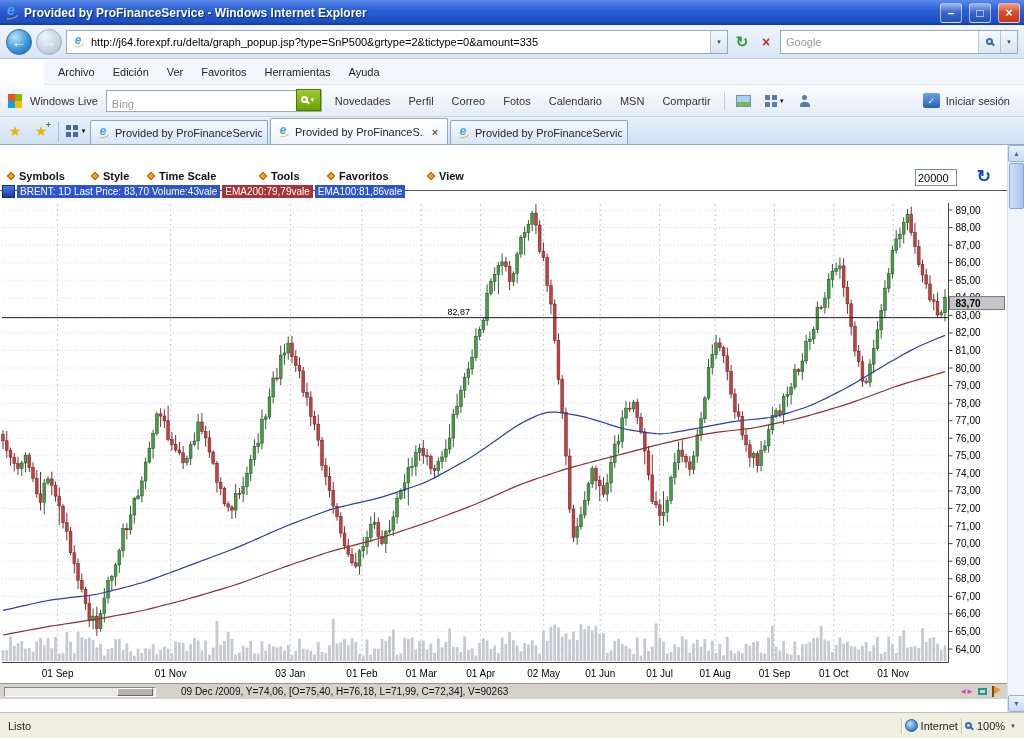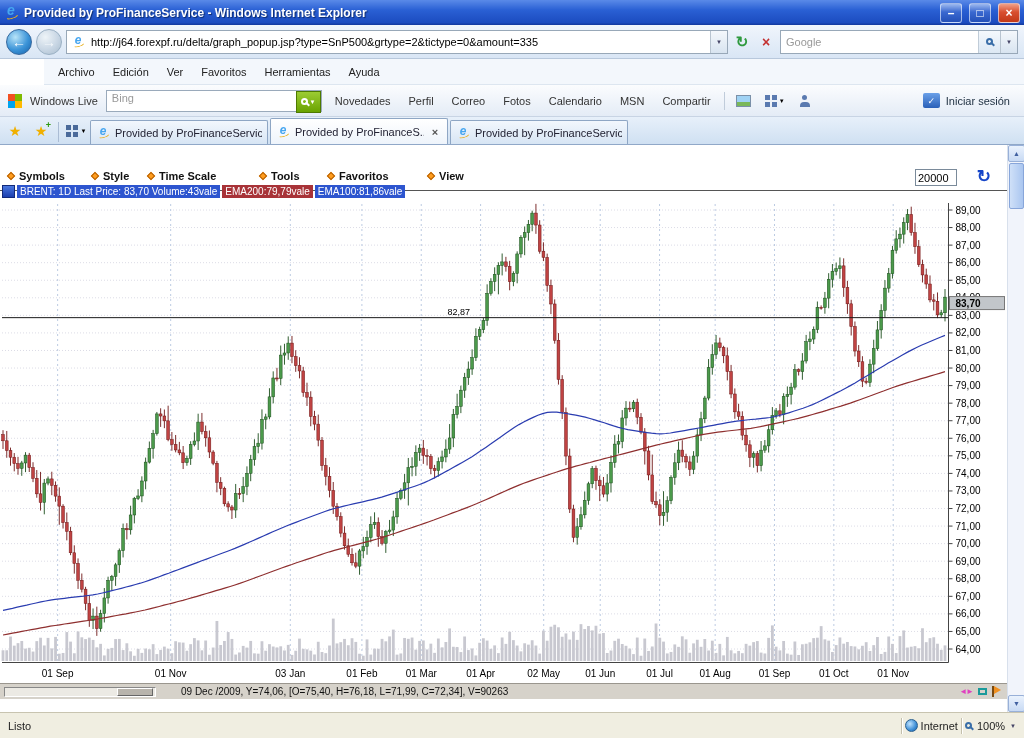--- a/index.html
+++ b/index.html
@@ -58,21 +58,21 @@
   .menu-item{font-size:11px;color:#222;padding:3px 8px;}
 
   
   .livebar{position:absolute;top:85px;left:0;width:1024px;height:32px;
     background:linear-gradient(#fbfcfe,#e4ecf6);border-bottom:1px solid #c8d4e4;
     display:flex;align-items:center;padding:0 8px;gap:8px;}
   .wl-flag{width:14px;height:14px;display:grid;grid-template-columns:7px 7px;grid-template-rows:7px 7px;flex:0 0 auto;}
   .wl-flag i:nth-child(1){background:#f25022;}.wl-flag i:nth-child(2){background:#7fba00;}
   .wl-flag i:nth-child(3){background:#00a4ef;}.wl-flag i:nth-child(4){background:#ffb900;}
   .wl-brand{font-size:11px;color:#333;}
-  .bing-box{width:216px;height:22px;background:#fff;border:1px solid #9aaabb;display:flex;align-items:flex-start;}
+  .bing-box{width:216px;height:22px;background:#fff;border:1px solid #9aaabb;display:flex;align-items:flex-end;}
   .bing-box input{flex:1;border:none;outline:none;font-size:11px;padding-left:5px;color:#333;
     font-family:"Liberation Sans",sans-serif;background:transparent;}
   .bing-box input::placeholder{color:#999;}
   .bing-go{width:25px;height:22px;background:linear-gradient(#9ccc33,#6aa300);border:1px solid #4e7a00;
     display:flex;align-items:center;justify-content:center;color:#fff;gap:1px;}
   .caret{font-size:6px;color:inherit;}
   .wl-link{font-size:11px;color:#333;padding:0 5px;white-space:nowrap;}
   .wl-sep{width:1px;height:18px;background:#c0ccda;}
   .wl-iconbtn{height:20px;display:flex;align-items:center;justify-content:center;gap:2px;padding:0 3px;}
   .photo-ic{width:15px;height:12px;border:1px solid #7a90a8;

